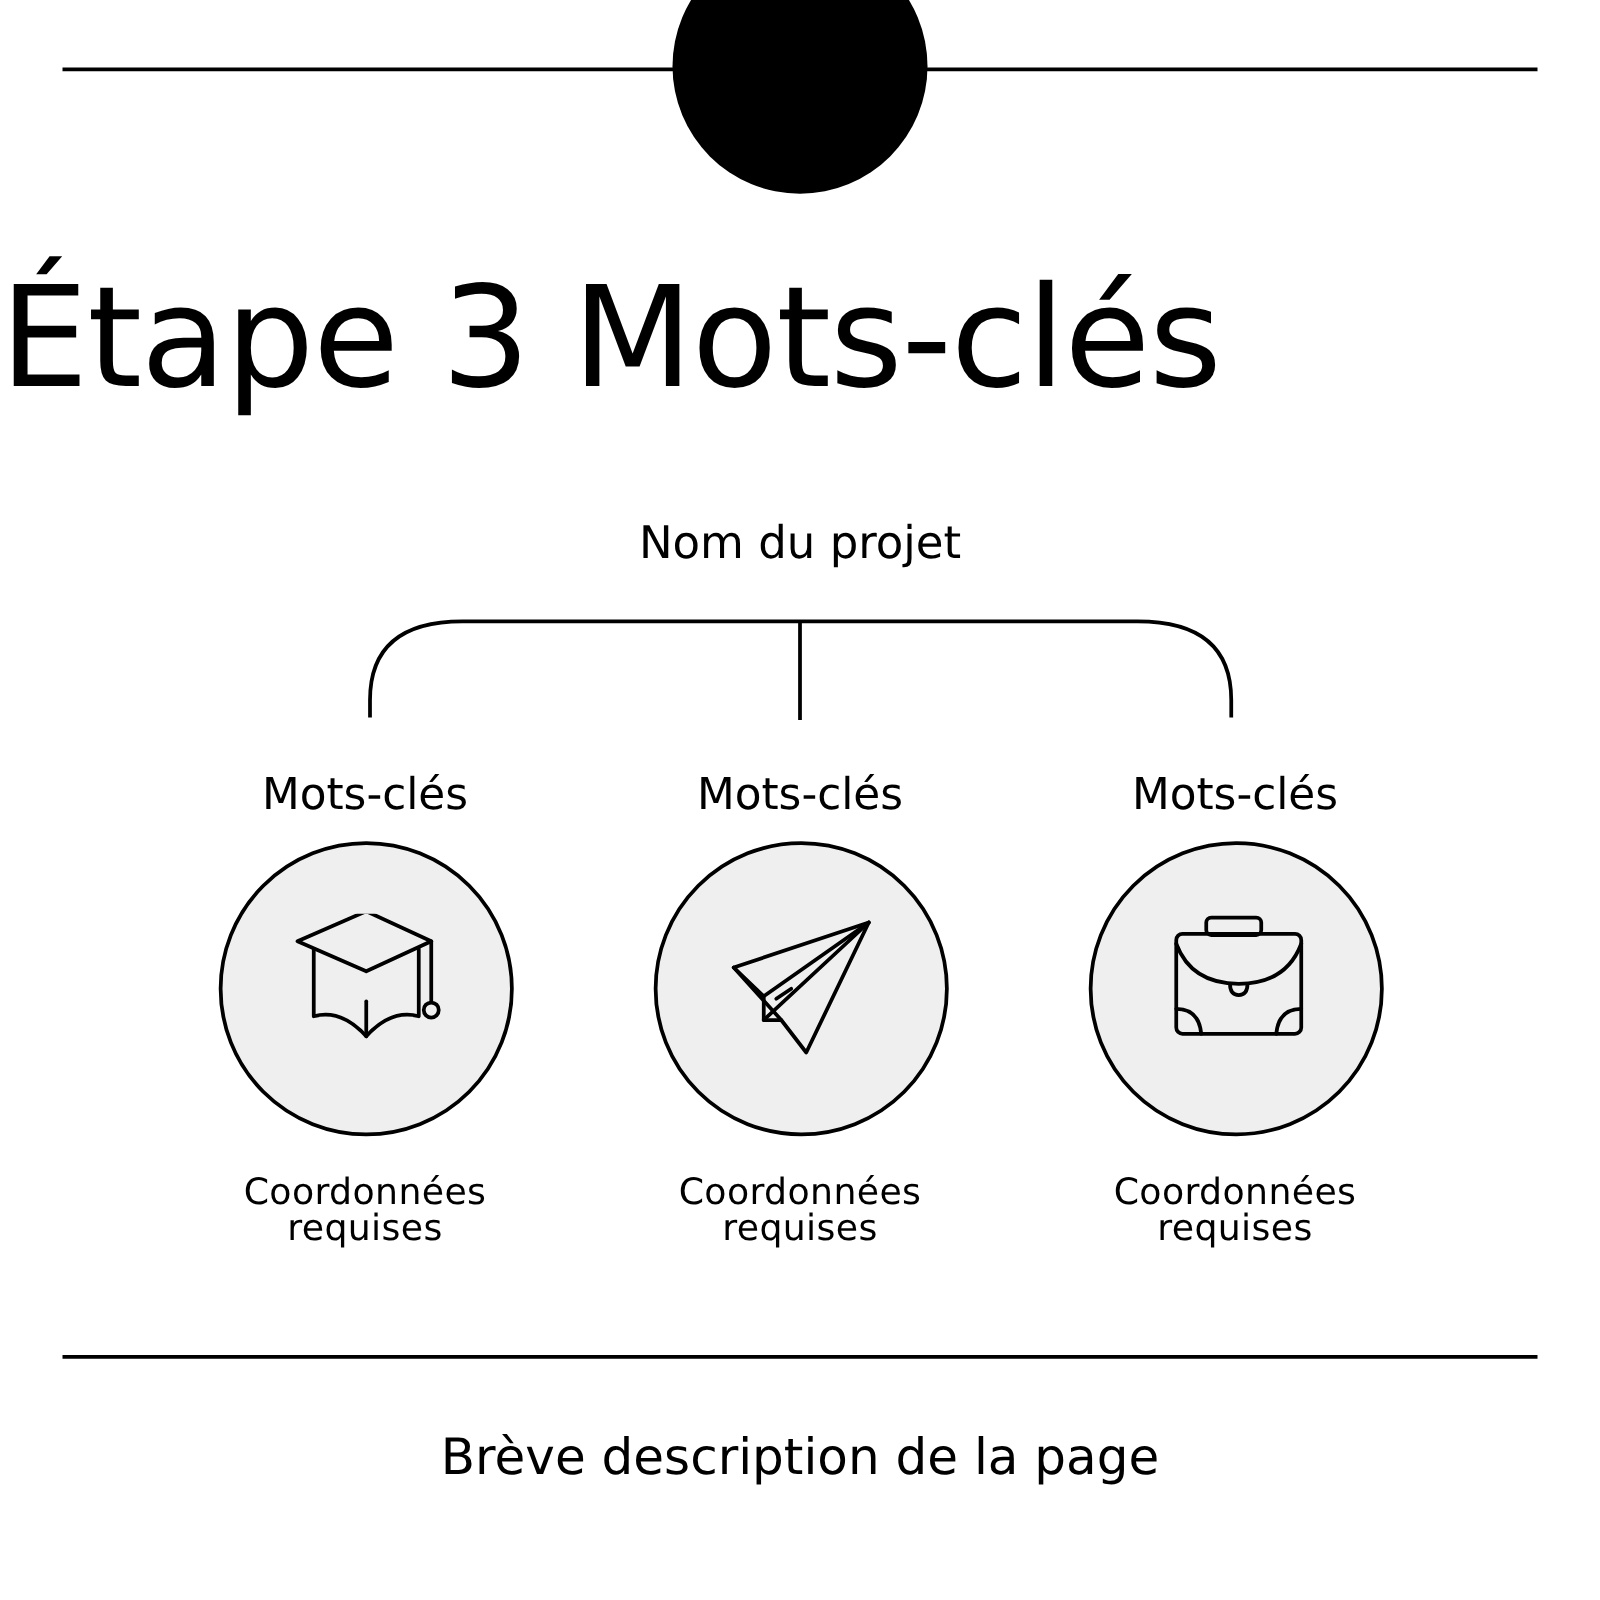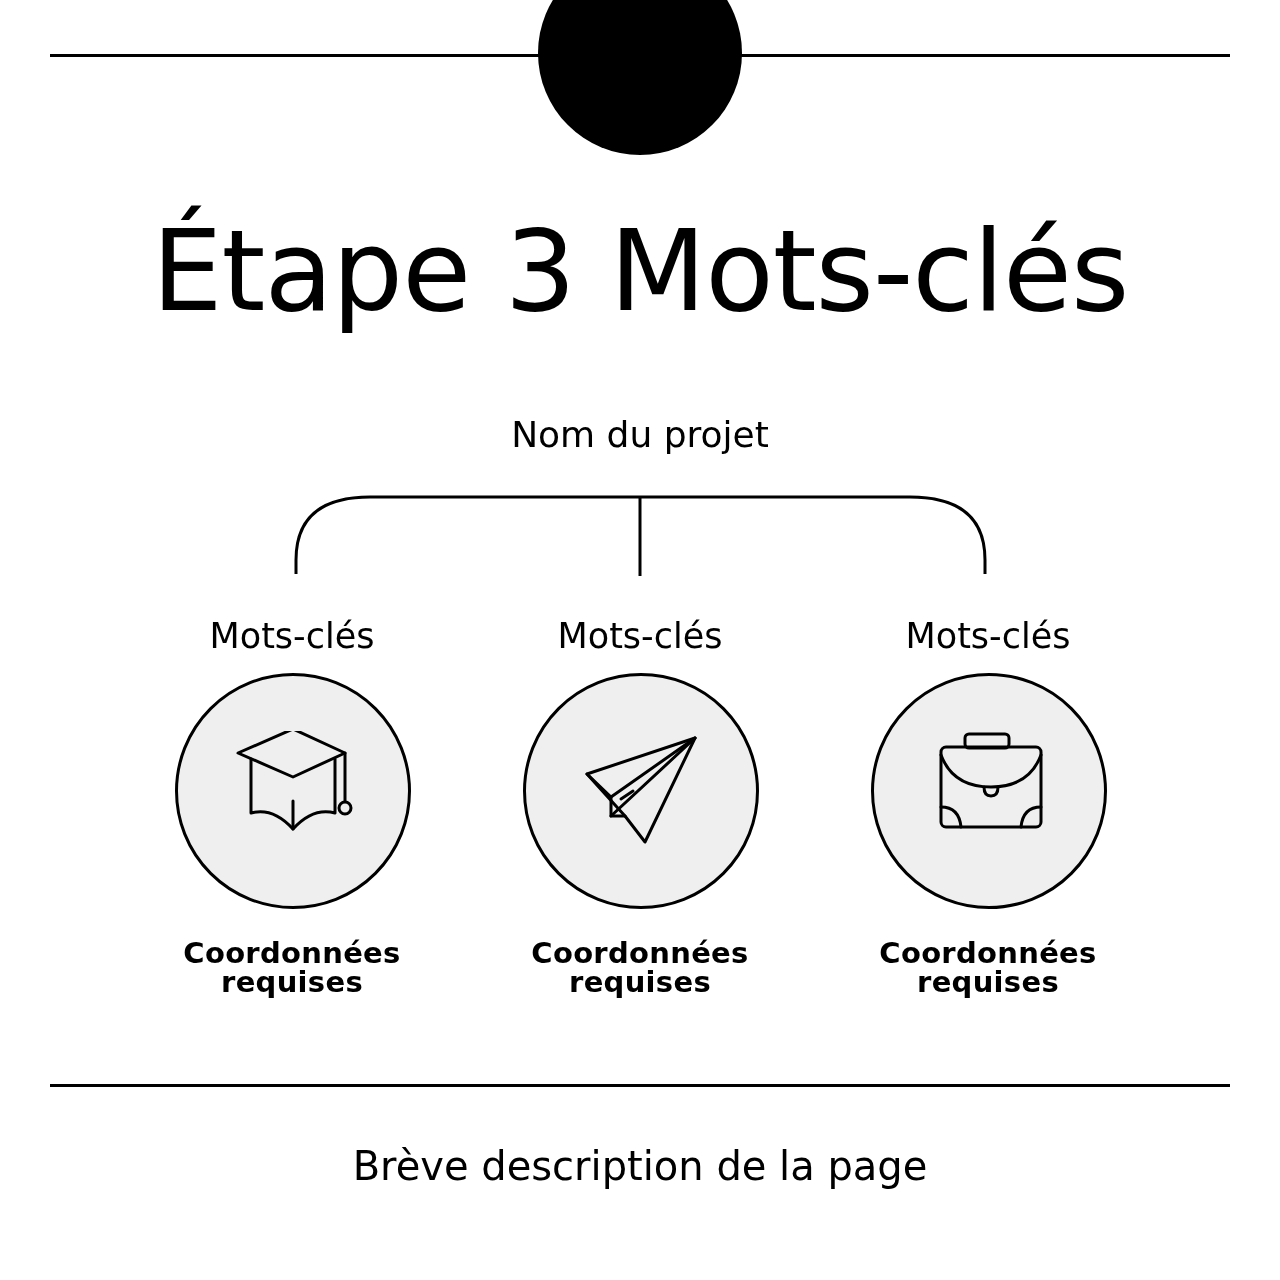--- a/index.html
+++ b/index.html
@@ -14,21 +14,21 @@
     .badge {
       position: absolute; left: 538px; top: -49px; width: 204px; height: 204px;
       border-radius: 50%; background: #000;
     }
     .badge-num {
       position: absolute; left: 538px; top: 66px; width: 204px; text-align: center;
       color: #000000; font-family: "DejaVu Sans", sans-serif; font-weight: bold;
       font-size: 48px; letter-spacing: 1px; line-height: 64px;
     }
     .title {
-      position: absolute; left: 0; top: 196px; width: 1280px; text-align: center;
+      position: absolute; left: 0; top: 196px; width: 1280px; 
       font-family: "DejaVu Sans", sans-serif; font-size: 112px; line-height: 150px;
       letter-spacing: -1px; font-weight: normal;
     }
     .project {
       position: absolute; left: 0; top: 410px; width: 1280px; text-align: center;
       font-family: "DejaVu Sans", sans-serif; font-size: 36px; line-height: 50px;
     }
     svg.connector { position: absolute; left: 0; top: 0; }
     .node { position: absolute; width: 340px; }
     .node-label {
@@ -37,21 +37,21 @@
     }
     .node-circle {
       position: absolute; left: 53px; top: 59px; width: 230px; height: 230px;
       border: 3px solid #000; border-radius: 50%; background: #efefef;
       box-sizing: content-box;
     }
     .node-circle svg { position: absolute; left: 55px; top: 55px; }
     .node-desc {
       position: absolute; left: 0; top: 325px; width: 340px; text-align: center;
       font-family: "DejaVu Sans", sans-serif; font-size: 29px; line-height: 29px;
-      font-weight: 700; letter-spacing: 0.3px;
+      font-weight: 400; letter-spacing: 0.3px;
     }
     .footer {
       position: absolute; left: 0; top: 1144px; width: 1280px; text-align: center;
       font-family: "DejaVu Sans", sans-serif; font-size: 40px; line-height: 44px;
     }
   </style>
 </head>
 <body>
 
 <div class="rule rule-top"></div>

